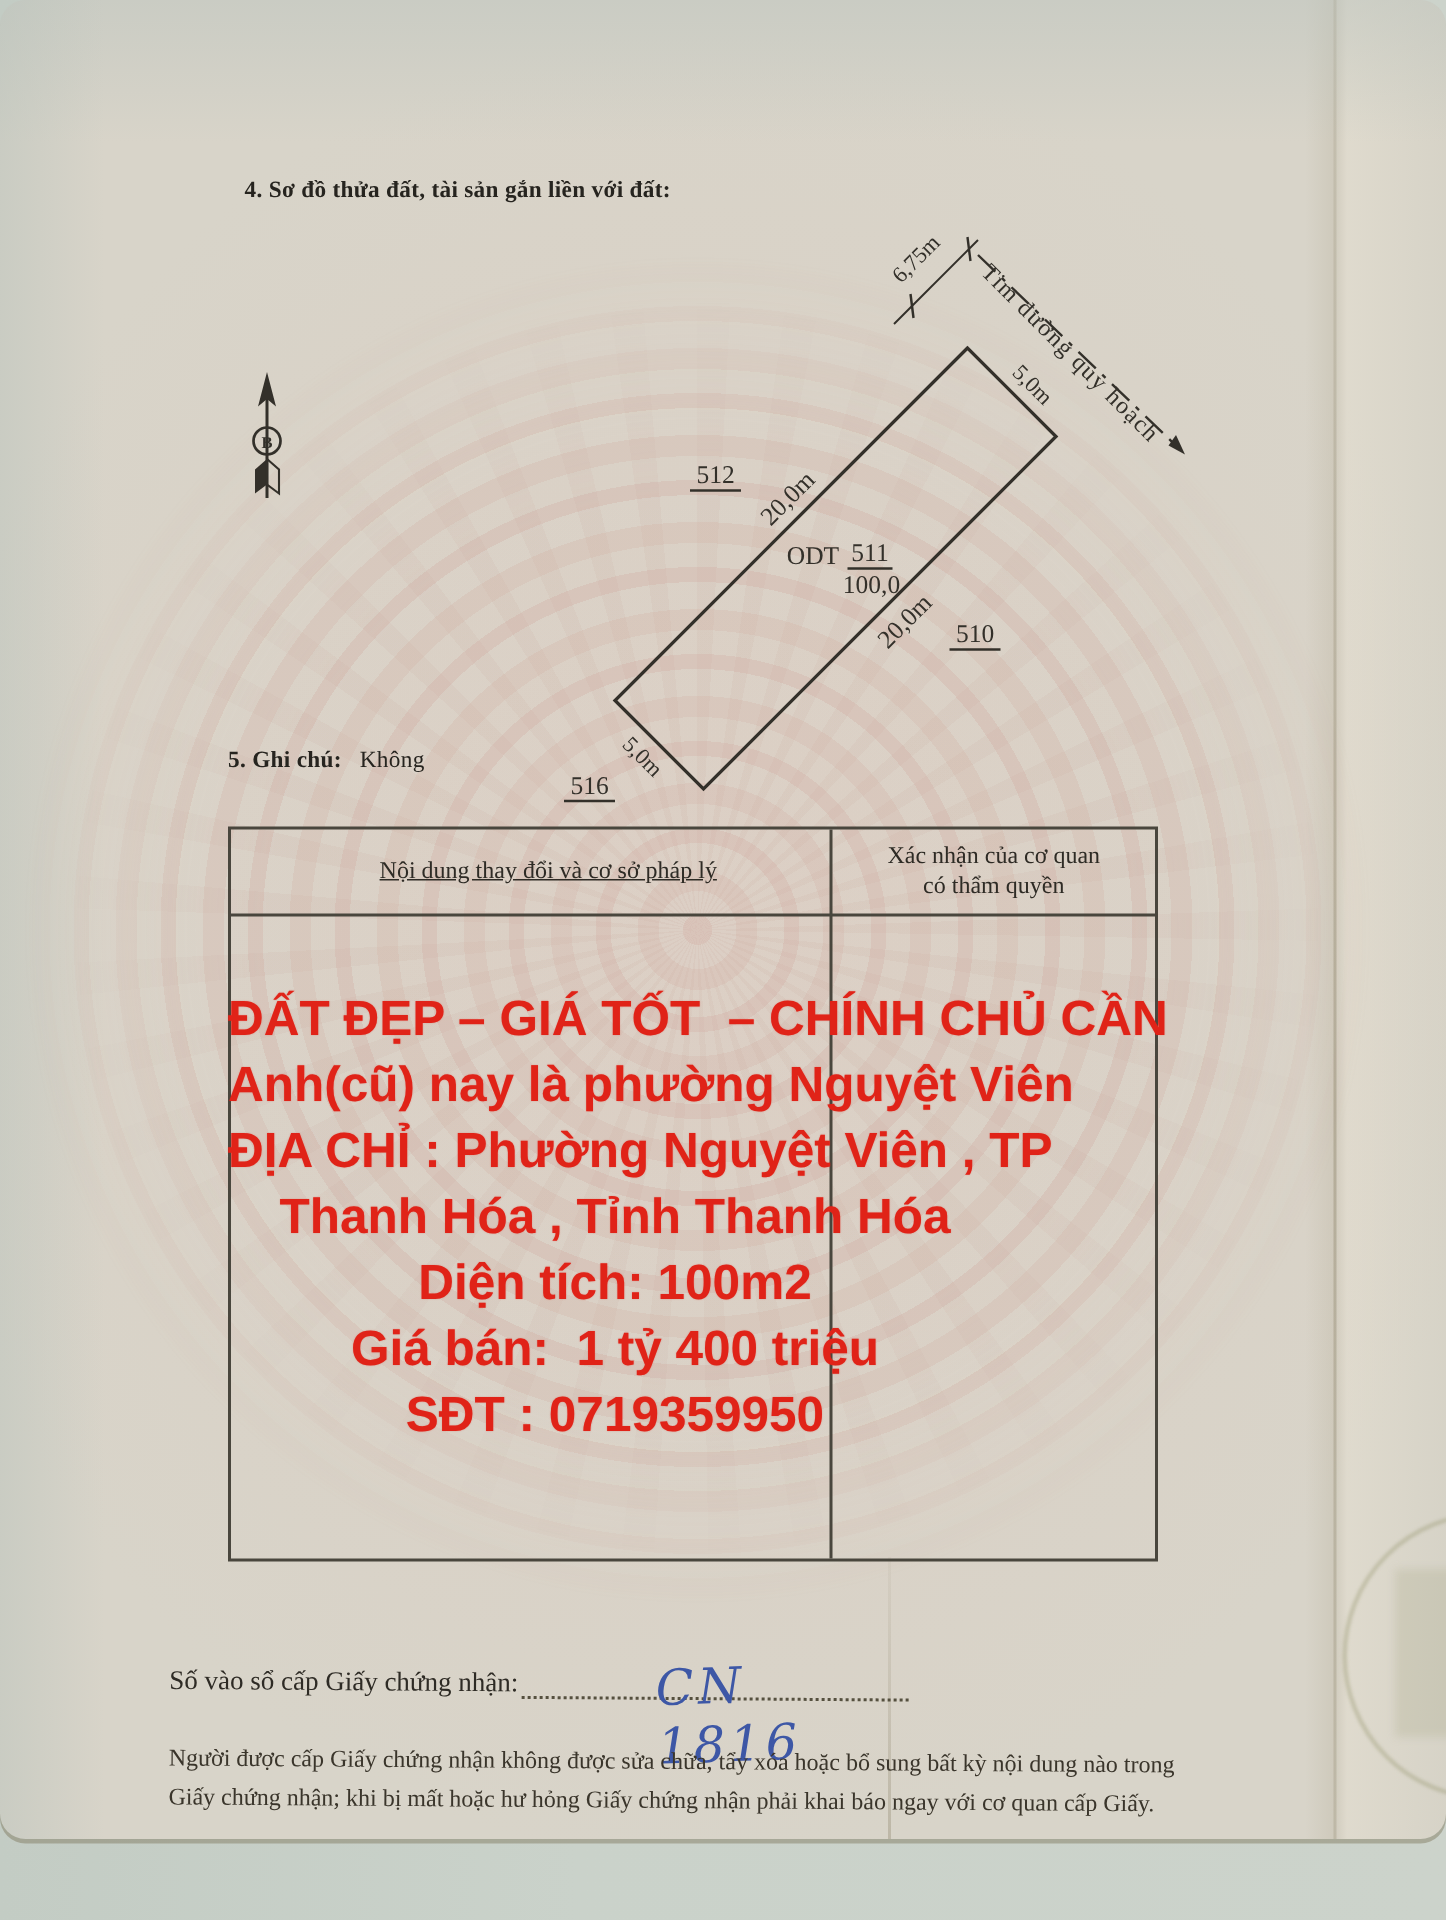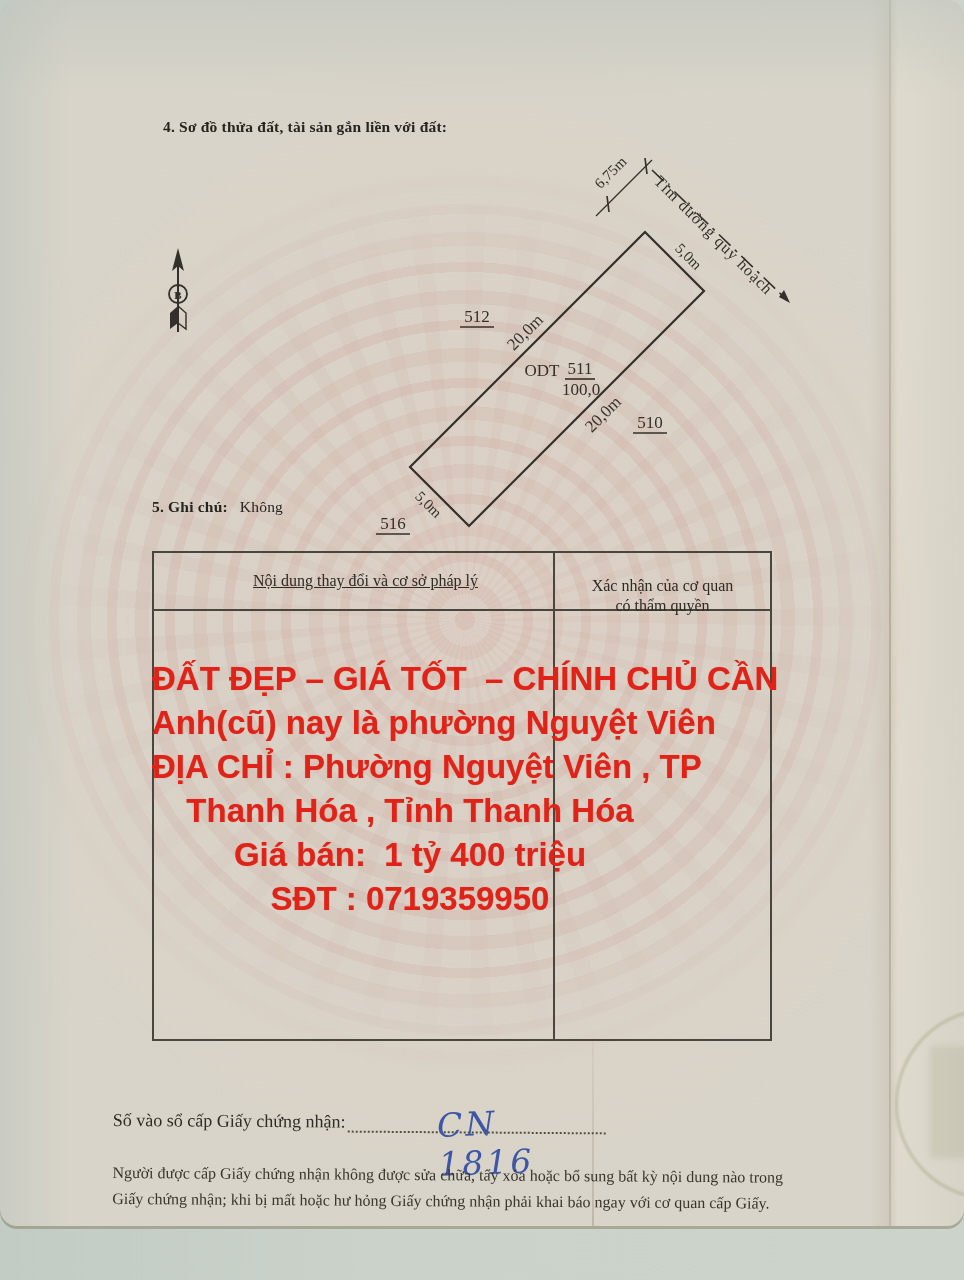--- a/index.html
+++ b/index.html
@@ -61,21 +61,21 @@
   .dg-road{font-size:16px;letter-spacing:1px;}
   .dg-line{stroke:#33302a;fill:none;}
 
   .table{position:absolute;left:152px;top:551px;width:616px;height:486px;
     border:2px solid #49463d;}
   .table-header-sep{position:absolute;left:0;right:0;top:56px;border-top:2px solid #49463d;}
   .table-col-sep{position:absolute;left:399px;top:0;bottom:0;border-left:2px solid #49463d;}
   .th{position:absolute;top:0;height:56px;display:flex;align-items:center;justify-content:center;
     text-align:center;font-size:16px;color:#2e2b25;line-height:20px;}
   .th1{left:12px;width:399px;text-decoration:underline;}
-  .th2{left:401px;right:0;padding:15px 8px;}
+  .th2{left:401px;right:0;padding:0 8px;}
 
   .ad{position:absolute;left:152px;top:657px;width:516px;text-align:center;z-index:5;
     font-family:"Liberation Sans","DejaVu Sans",sans-serif;font-weight:bold;
     font-size:33px;line-height:44px;color:#e02318;
     text-shadow:0 0 1px rgba(224,35,24,.4);}
   .ad-line{white-space:pre;}
 
   .bottom-block{position:absolute;left:0;top:1096px;width:964px;transform:rotate(.4deg);transform-origin:120px 0;}
   .registry{position:absolute;left:113px;top:14px;font-size:18px;color:#2e2b25;display:flex;align-items:flex-end;}
   .leader{display:inline-block;width:258px;border-bottom:2px dotted #55503f;height:16px;margin-left:2px;}
@@ -157,20 +157,21 @@
         <div>có thẩm quyền</div>
       </div>
     </div>
   </div>
 
   <div class="ad">
     <div class="ad-line">ĐẤT ĐẸP – GIÁ TỐT  – CHÍNH CHỦ CẦN</div>
     <div class="ad-line">Anh(cũ) nay là phường Nguyệt Viên</div>
     <div class="ad-line">ĐỊA CHỈ : Phường Nguyệt Viên , TP</div>
     <div class="ad-line">Thanh Hóa , Tỉnh Thanh Hóa</div>
+    <div class="ad-line">Diện tích: 100m2</div>
     <div class="ad-line">Giá bán:  1 tỷ 400 triệu</div>
     <div class="ad-line">SĐT : 0719359950</div>
   </div>
 
   <div class="bottom-block">
     <div class="registry">
       <span>Số vào sổ cấp Giấy chứng nhận:</span>
       <span class="leader"></span>
       <span class="handwriting">CN 1816</span>
     </div>

